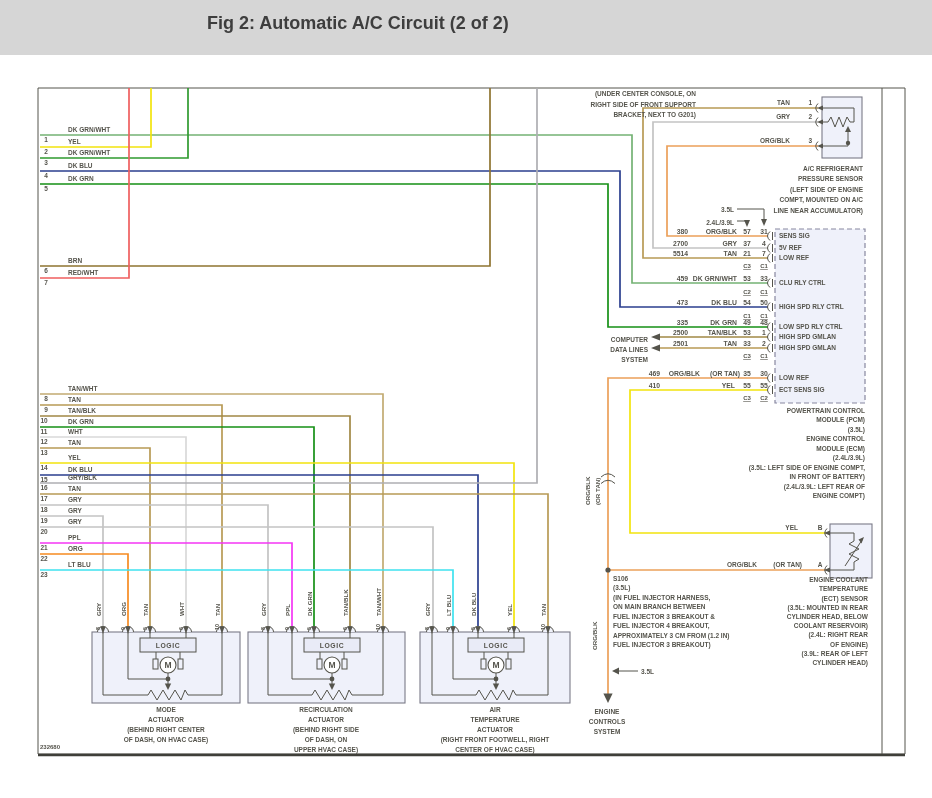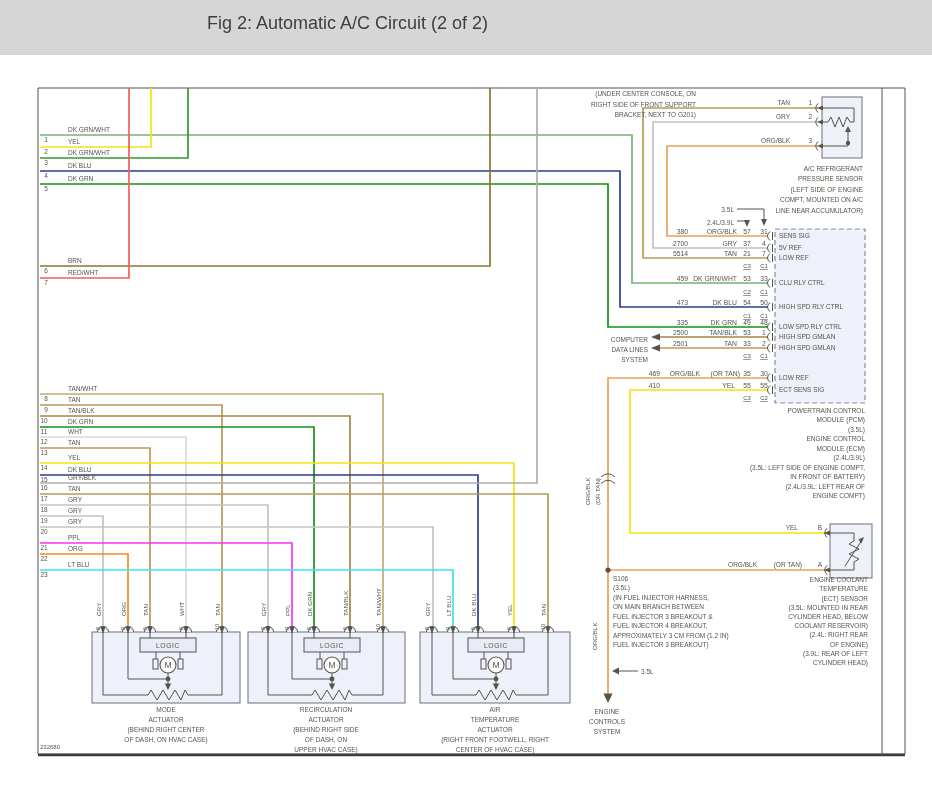--- a/index.html
+++ b/index.html
@@ -1,16 +1,16 @@
 <!DOCTYPE html>
 <html><head>
 <meta charset="utf-8">
 <style>
   html,body{margin:0;padding:0;background:#fff;}
-  .stage{position:relative;width:932px;height:798px;background:#fff;overflow:hidden;}
+  .stage{position:relative;width:932px;height:798px;background:#fff;overflow:hidden;font-weight:bold;}
   svg{display:block;}
   text{font-family:"Liberation Sans",sans-serif;fill:#55544c;}
   .t{font-size:6.5px;}
   .t2{font-size:6.8px;}
   .v{font-size:6.2px;}
   .p{font-size:5.4px;}
   .lg{font-size:6.8px;letter-spacing:.6px;}
   .mm{font-size:8.5px;}
   .ttl{font-size:18px;fill:#3e3e3e;}
   .idt{font-size:6px;}

